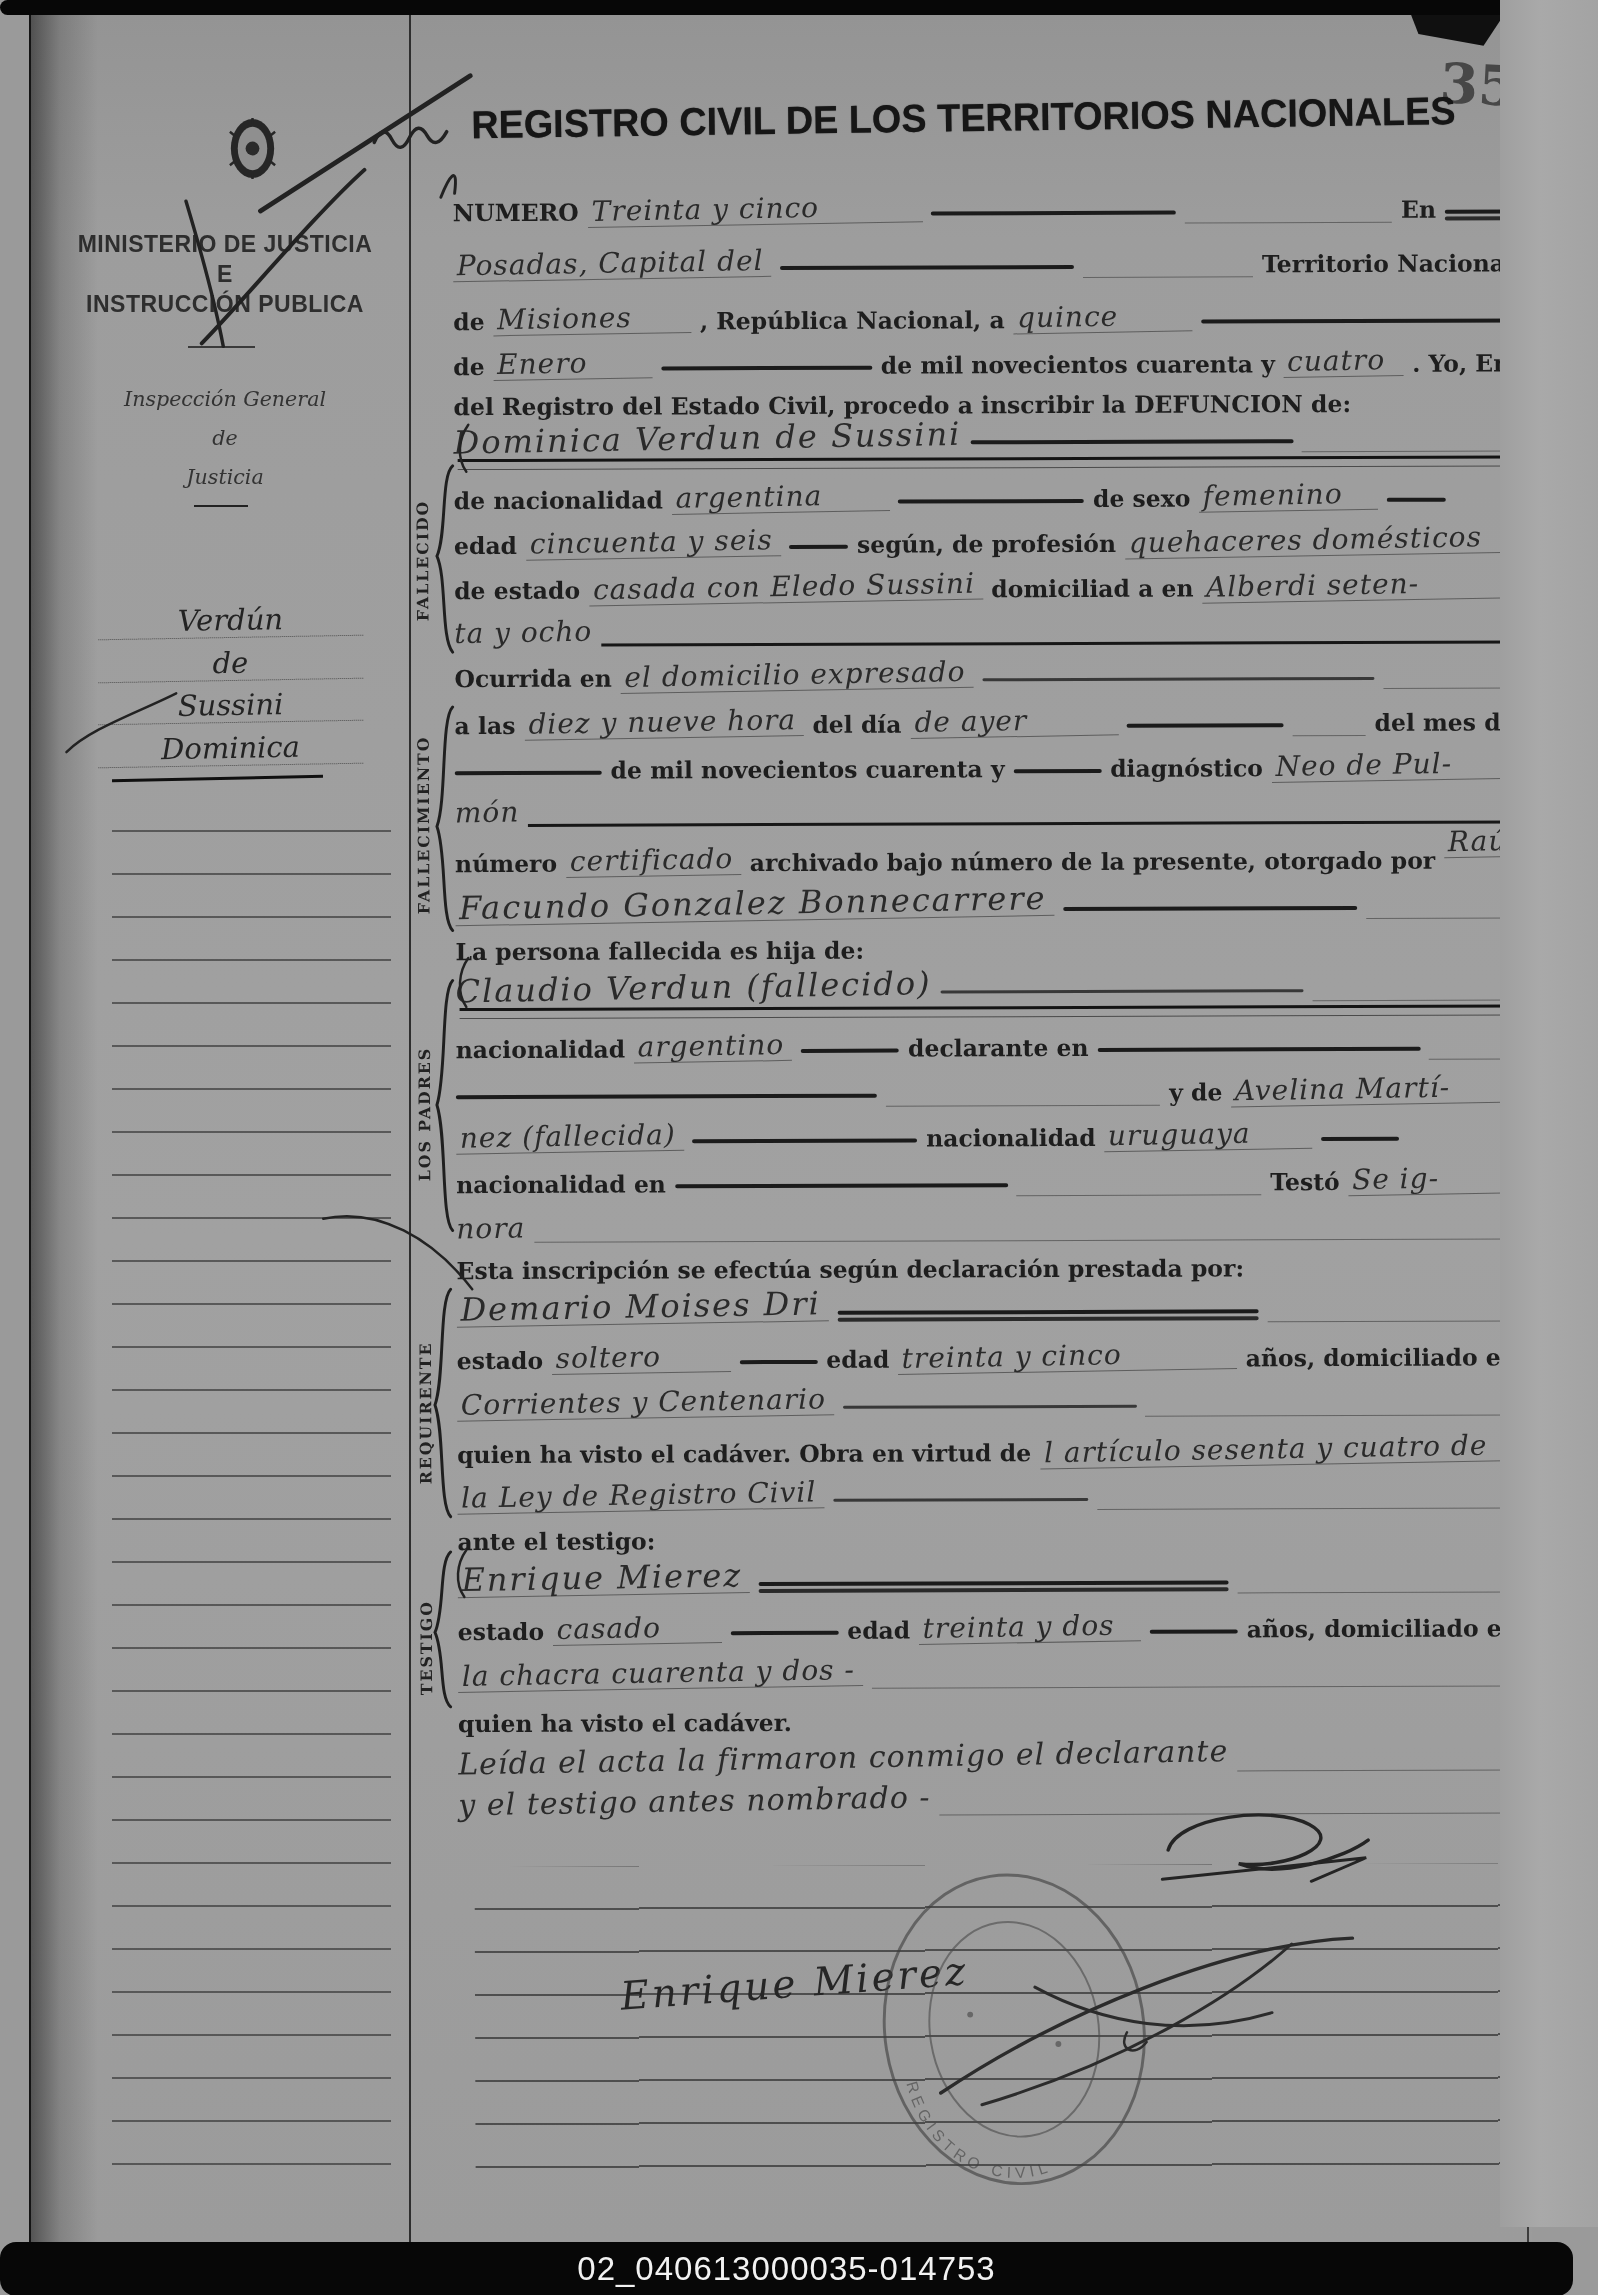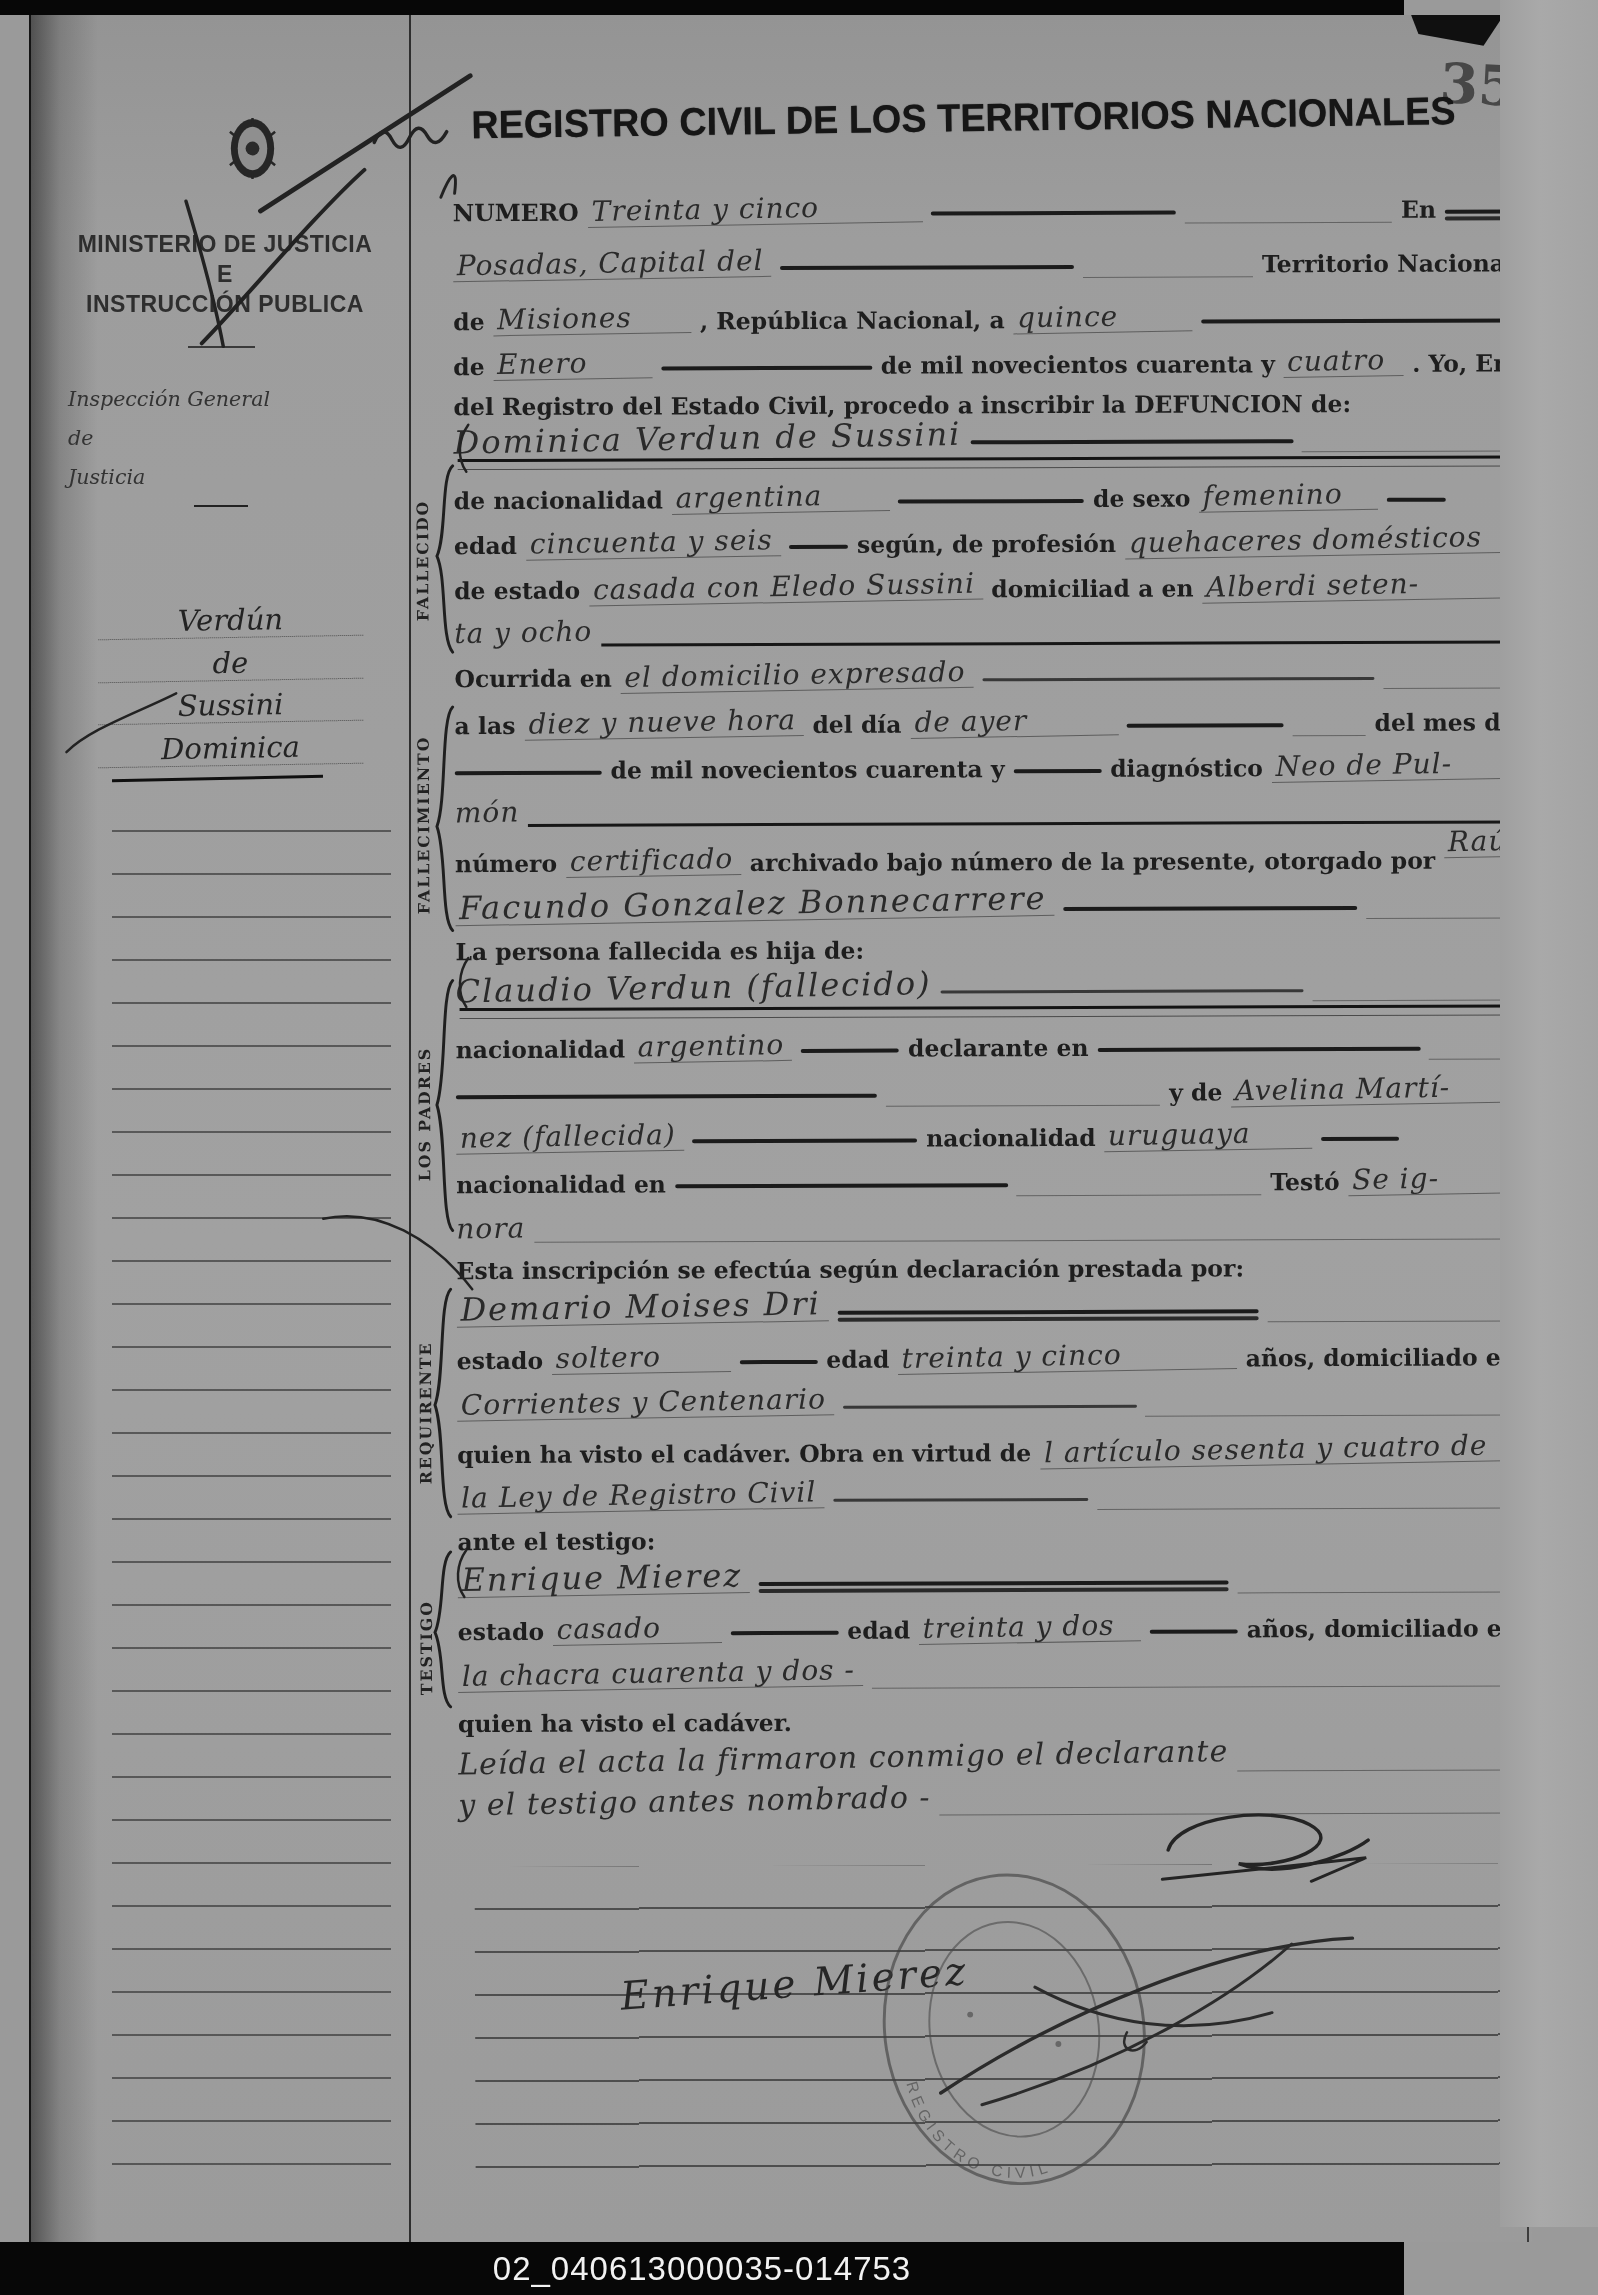--- a/index.html
+++ b/index.html
@@ -1,18 +1,18 @@
 <!DOCTYPE html>
 <html><head>
 <meta charset="utf-8">
 <style>
   html,body{margin:0;padding:0;background:#8e8e8e;}
   .scan{position:relative;width:1599px;height:2296px;background:#9a9a9a;overflow:hidden;
         font-family:"Liberation Serif",serif;}
-  .bar{position:absolute;left:0;width:1404px;background:#070707;}
+  .bar{position:absolute;left:0;width:1573px;background:#070707;border-radius:16px;}
   .bar.top{top:0;height:14.7px;}
   .bar.bottom{top:2242px;height:54px;display:flex;align-items:center;justify-content:center;}
   .scanid{color:#f2f2f2;font-family:"Liberation Sans",sans-serif;font-size:33px;letter-spacing:1px;}
   .page{position:absolute;left:29px;top:14.7px;width:1503px;height:2227px;
         background:linear-gradient(180deg,#949494 0%,#9d9d9d 10%,#a1a1a1 55%,#9b9b9b 100%);}
   .binding-shadow{position:absolute;left:0;top:0;width:69px;height:2227px;
         background:linear-gradient(90deg,rgba(20,20,20,.55),rgba(20,20,20,.18) 45%,rgba(20,20,20,0));}
   .left-edge{position:absolute;left:0;top:0;width:2px;height:2227px;background:#141414;}
   .divider{position:absolute;left:380px;top:0;width:2px;height:2227px;background:#2e2e2e;}
   .right-edge{position:absolute;left:1498px;top:39px;width:2px;height:2188px;background:#3c3c3c;}
@@ -20,21 +20,21 @@
         background:linear-gradient(90deg,#9f9f9f,#a9a9a9 40%,#a3a3a3);}
   .notch{position:absolute;left:1382px;top:0;width:93px;height:31px;background:#101010;
         clip-path:polygon(0 0,100% 0,78% 100%,8% 62%);}
 
   
   .crest{position:absolute;left:194px;top:101px;}
   .ministry{position:absolute;left:39px;top:214px;width:314px;text-align:center;
         font-family:"Liberation Sans",sans-serif;font-weight:700;color:#2e2e2e;
         font-size:23px;letter-spacing:0.5px;line-height:30px;}
   .min-rule{position:absolute;left:159px;top:331px;width:67px;height:0;border-top:2px solid #3a3a3a;}
-  .inspection{position:absolute;left:39px;top:365px;width:314px;text-align:left;
+  .inspection{position:absolute;left:39px;top:365px;width:314px;text-align:center;
         font-family:"DejaVu Serif",serif;font-style:italic;color:#333;
         font-size:20.6px;line-height:39px;}
   .insp-rule{position:absolute;left:165px;top:490px;width:54px;height:0;border-top:2.9px solid #222;}
   .mname{position:absolute;left:69px;width:265px;text-align:center;
         font-family:"DejaVu Serif",cursive;font-style:italic;color:#232323;
         font-size:29px;border-bottom:1.5px dotted #4e4e4e;transform:rotate(-1deg);}
   .mname-rule{position:absolute;left:83px;top:762px;width:211px;height:0;border-top:3.4px solid #101010;transform:rotate(-1.2deg);}
   .margin-lines{position:absolute;left:83px;top:774px;width:279px;height:1397px;
         background:repeating-linear-gradient(180deg,transparent 0px,transparent 41px,rgba(50,50,50,.65) 41px,rgba(50,50,50,.65) 43px);}
 

